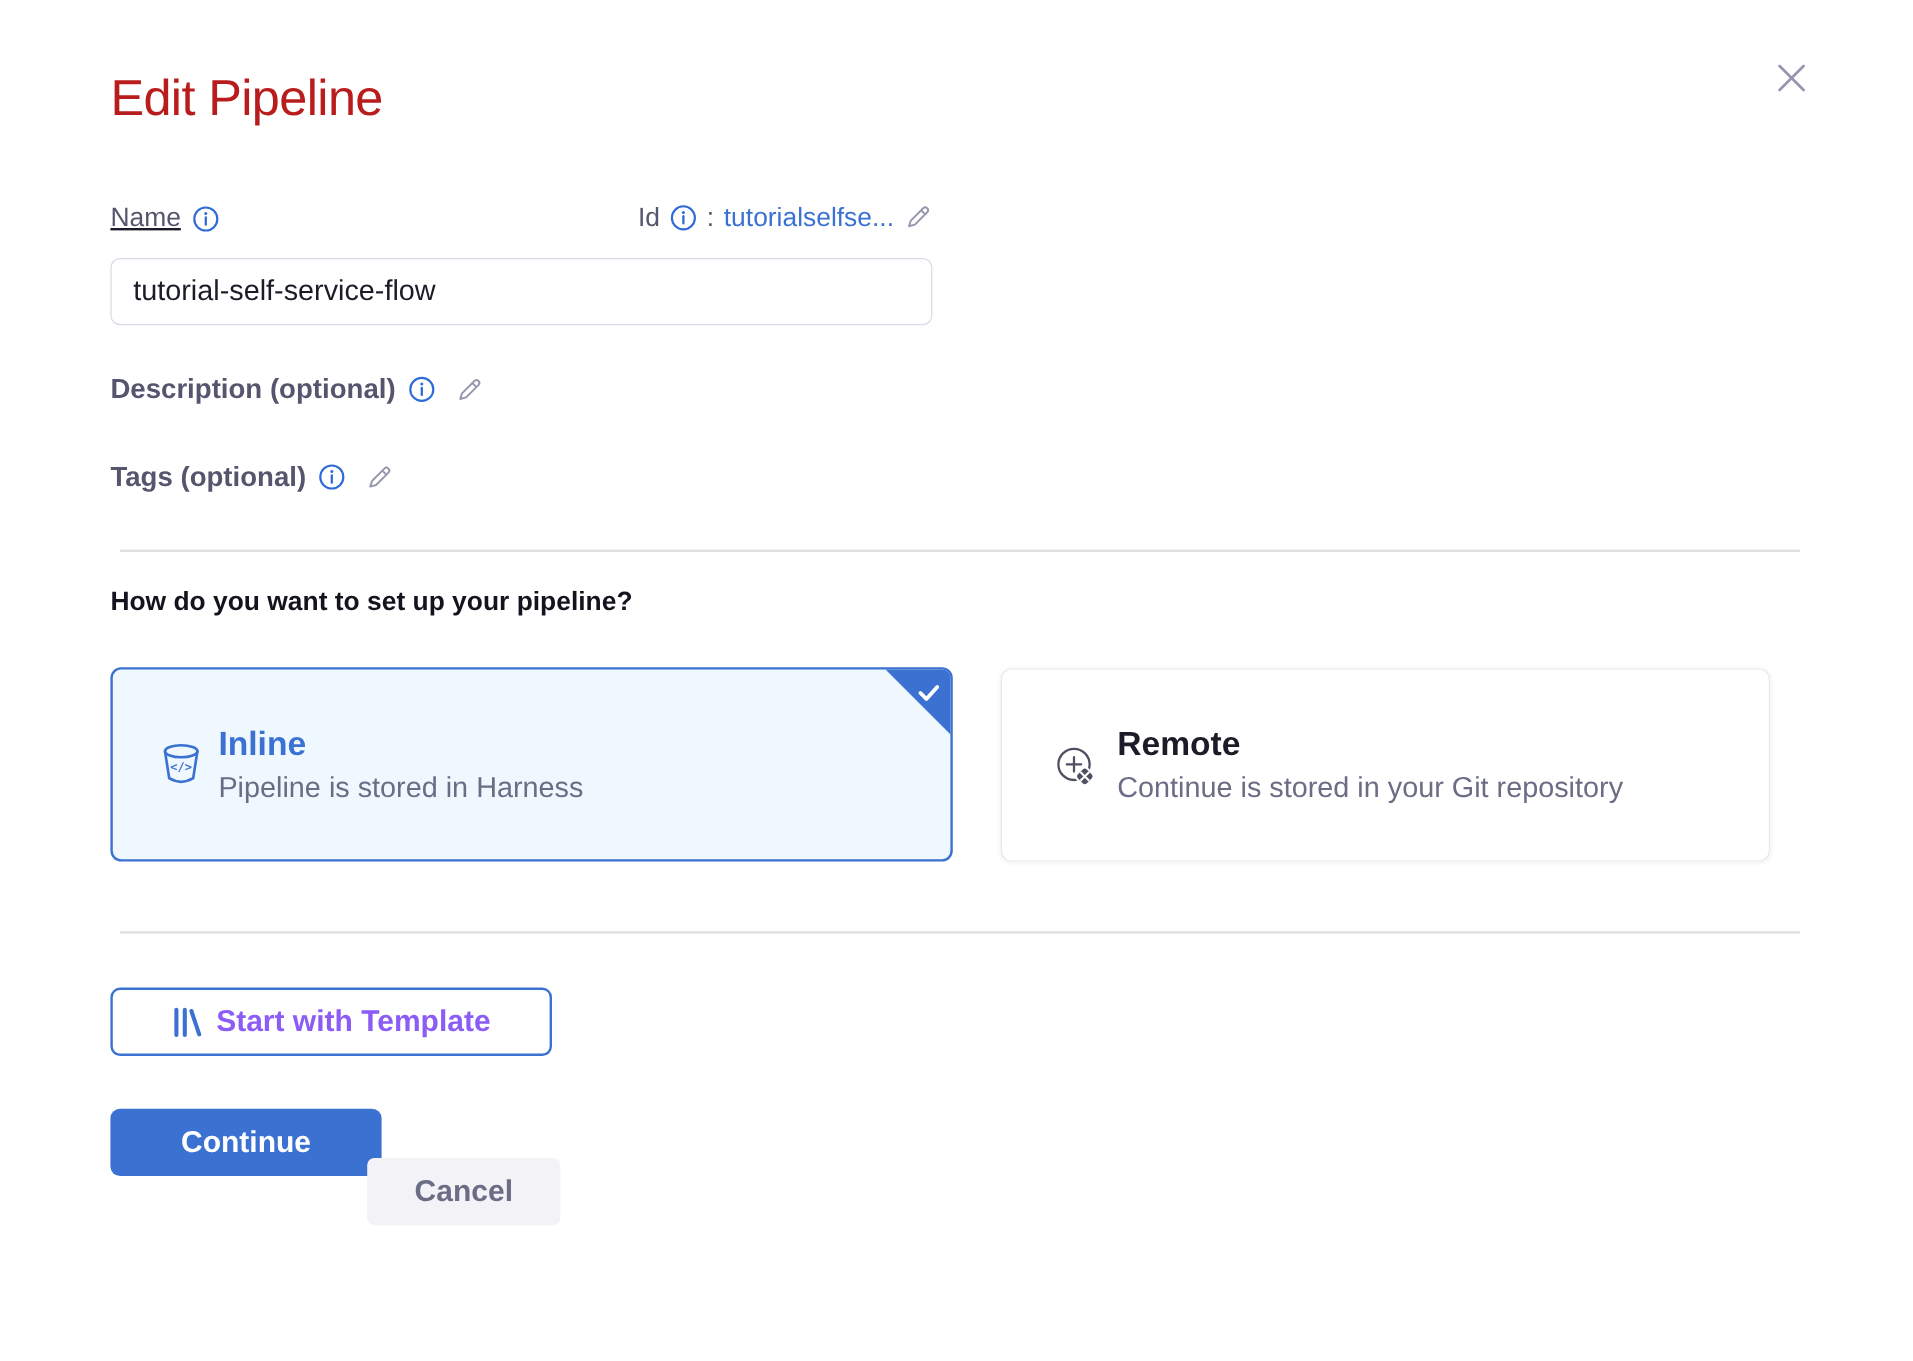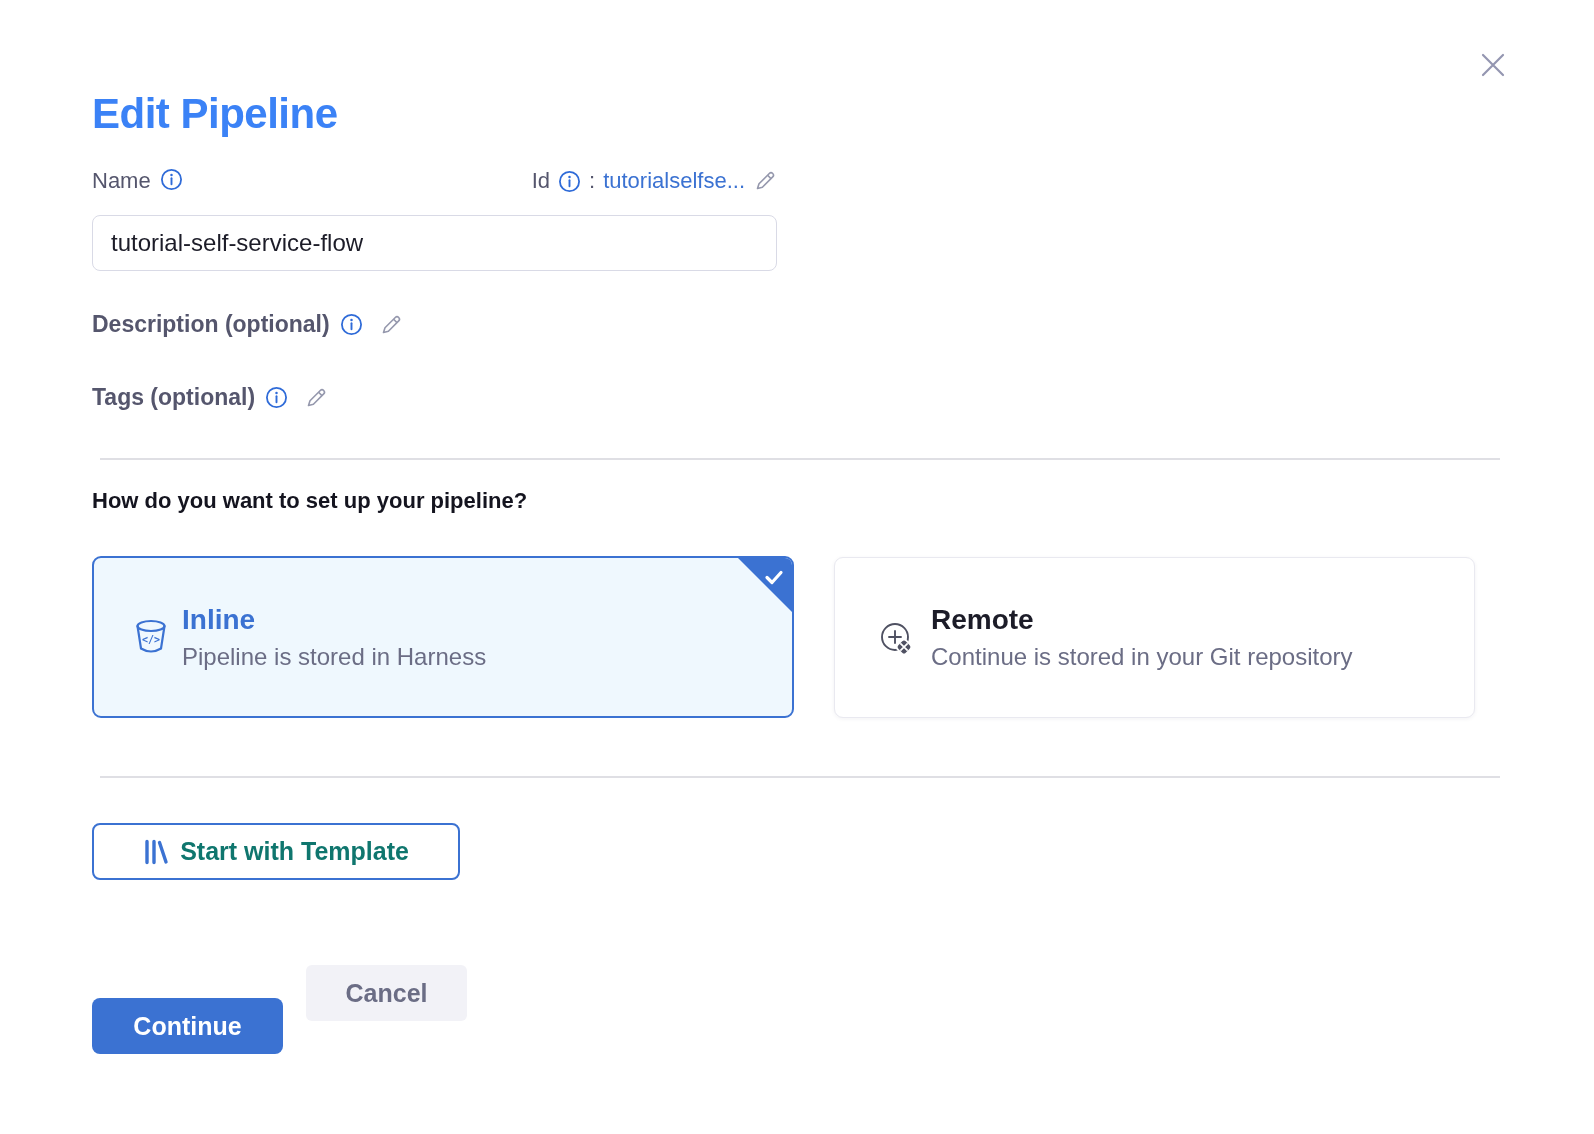--- a/index.html
+++ b/index.html
@@ -8,35 +8,35 @@
     width: 1594px; height: 1134px;
     font-family: "Liberation Sans", "DejaVu Sans", sans-serif;
     position: relative;
     color: #1c1c28;
     overflow: hidden;
   }
   .modal { position: absolute; inset: 0; background: #ffffff; }
 
   .modal-title {
     position: absolute; left: 92px; top: 58px;
-    font-size: 42px; font-weight: 700; letter-spacing: -0.5px; color: #3b82f6; margin-top: 32px;
+    font-size: 42px; font-weight: 400; letter-spacing: -0.5px; color: #b91c1c;
   }
 
   .close-btn {
     position: absolute; left: 1468px; top: 40px; width: 50px; height: 50px;
     display: flex; align-items: center; justify-content: center;
     background: transparent; border: none; cursor: pointer;
   }
 
   
   .name-row {
     position: absolute; left: 92px; top: 168px; width: 685px;
     display: flex; justify-content: space-between; align-items: center;
   }
-  .label-group { display: flex; align-items: flex-start; gap: 9px; }
+  .label-group { display: flex; align-items: flex-end; gap: 9px; text-decoration: underline; }
   .field-label { font-size: 22px; font-weight: 500; color: #55566d; }
   .id-group { display: flex; align-items: center; gap: 8px; }
   .id-label { font-size: 22px; color: #55566d; }
   .id-sep { font-size: 22px; color: #55566d; }
   .id-link { font-size: 22px; color: #3b72d2; cursor: pointer; text-decoration: none; }
 
   .name-input {
     position: absolute; left: 92px; top: 215px; width: 685px; height: 56px;
     border: 1px solid #d9dae6; border-radius: 8px; background: #ffffff;
     font-size: 24px; color: #1c1c28; padding: 0 18px;
@@ -83,26 +83,26 @@
   .corner-flag {
     position: absolute; top: -1px; right: -1px; width: 0; height: 0;
     border-top: 56px solid #3b72d2; border-left: 56px solid transparent;
   }
   .corner-check { position: absolute; top: 7px; right: 6px; }
 
   .template-btn {
     position: absolute; left: 92px; top: 823px; width: 368px; height: 57px;
     background: #ffffff; border: 2px solid #3b72d2; border-radius: 8px;
     display: flex; align-items: center; justify-content: center; gap: 11px;
-    font-size: 25px; font-weight: 700; color: #0f766e; cursor: pointer;
+    font-size: 25px; font-weight: 700; color: #8b5cf6; cursor: pointer;
     font-family: "Liberation Sans", "DejaVu Sans", sans-serif;
   }
 
   .continue-btn {
-    position: absolute; left: 92px; top: 998px; width: 191px; height: 56px;
+    position: absolute; left: 92px; top: 924px; width: 226px; height: 56px;
     background: #3b72d2; border: none; border-radius: 8px;
     font-size: 25px; font-weight: 700; color: #ffffff; cursor: pointer;
     font-family: "Liberation Sans", "DejaVu Sans", sans-serif;
   }
   .cancel-btn {
     position: absolute; left: 306px; top: 965px; width: 161px; height: 56px;
     background: #f2f2f7; border: none; border-radius: 6px;
     font-size: 25px; font-weight: 700; color: #6b6d85; cursor: pointer;
     font-family: "Liberation Sans", "DejaVu Sans", sans-serif;
   }

